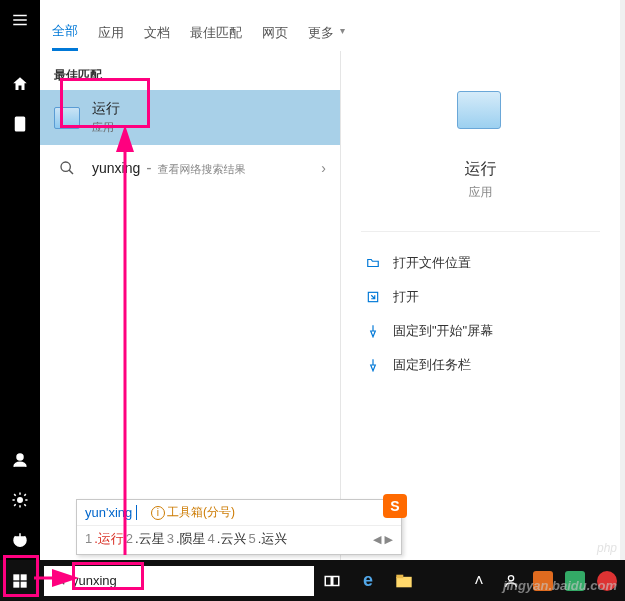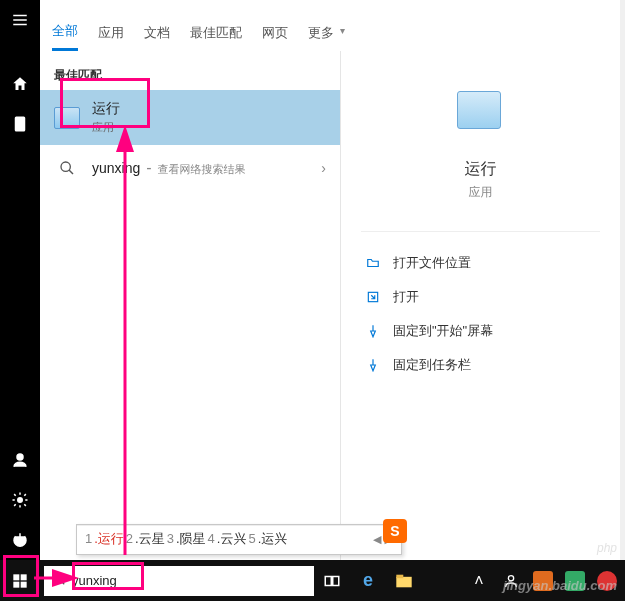--- a/index.html
+++ b/index.html
@@ -204,20 +204,28 @@
           </span>
           <span>固定到任务栏</span>
         </div>
       </div>
     </div>
   </div>
 </div>
 
 <div class="ime-box">
   <div class="ime-logo">S</div>
+  <div class="ime-row1">
+    <span class="ime-pinyin">yun'xing</span>
+      <span class="ime-cursor">&nbsp;</span>
+    <span class="ime-tool">
+        <span class="info">i</span>
+        <span>工具箱(分号)</span>
+      </span>
+  </div>
   <div class="ime-row2">
     <span class="ime-cand first"><span class="num">1</span>.<span>运行</span></span>
     <span class="ime-cand"><span class="num">2</span>.<span>云星</span></span>
     <span class="ime-cand"><span class="num">3</span>.<span>陨星</span></span>
     <span class="ime-cand"><span class="num">4</span>.<span>云兴</span></span>
     <span class="ime-cand"><span class="num">5</span>.<span>运兴</span></span>
     <span class="ime-arrows">◀ ▶</span>
   </div>
 </div>
 

